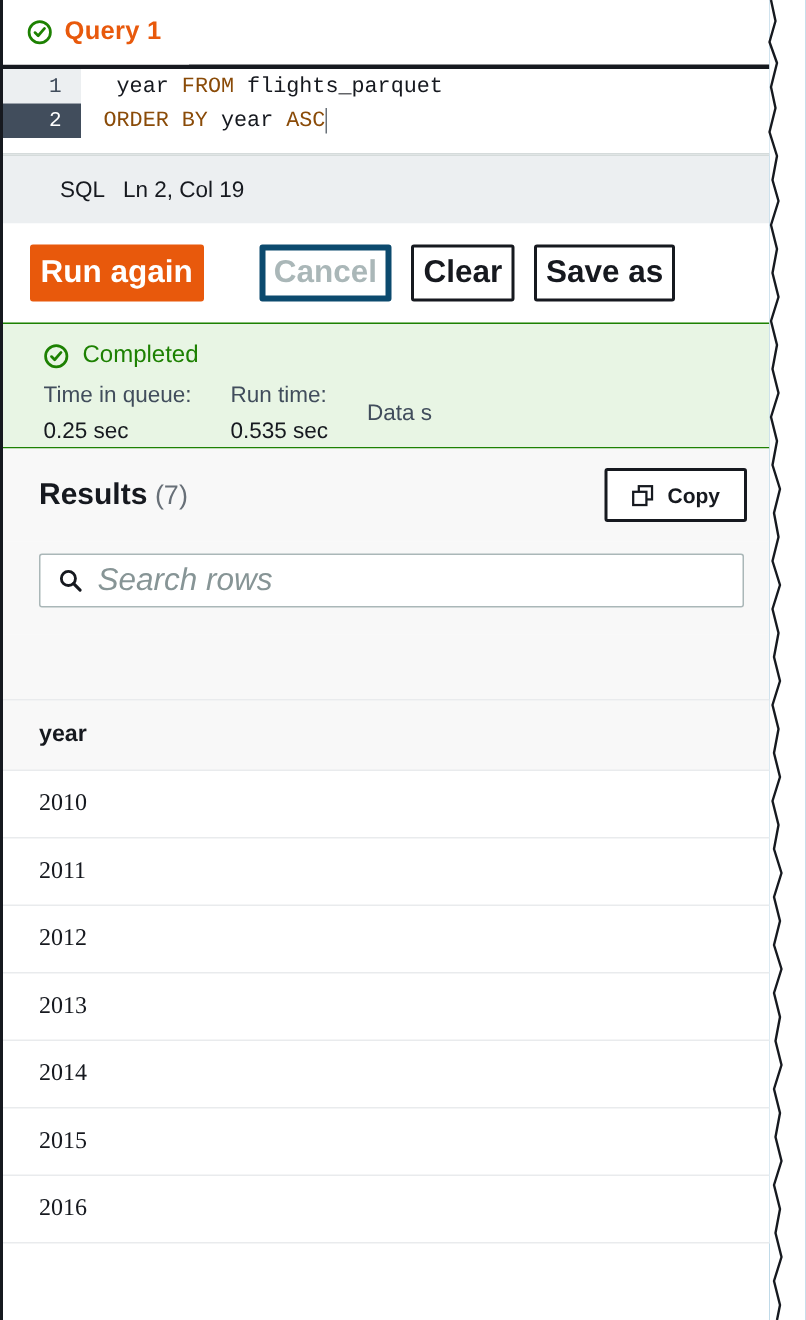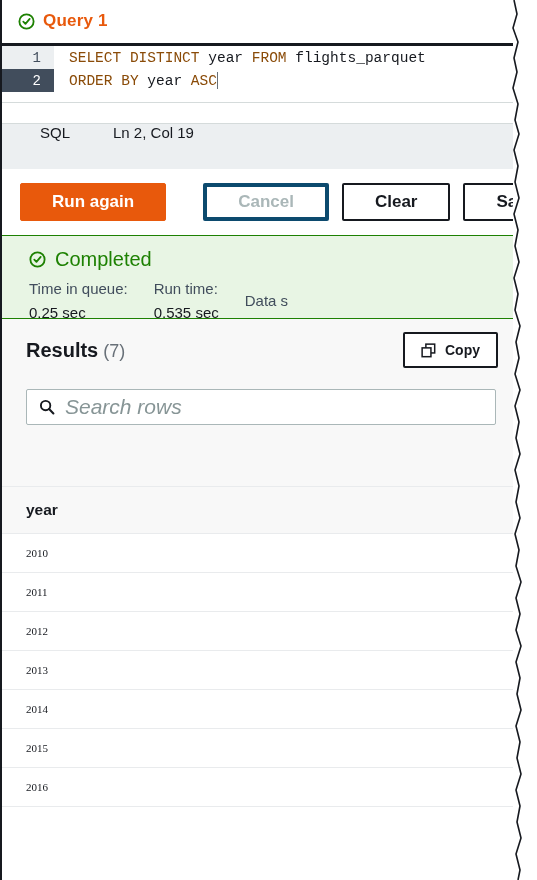--- a/index.html
+++ b/index.html
@@ -87,40 +87,39 @@
     width: 1px; height: 17px;
     background: #687078;
     vertical-align: middle;
   }
   .editor-pad { height: 10px; background: #ffffff; }
   
   .editor-status {
     height: 46px;
     background: #eceff1;
     border-top: 1px solid #d5dbdb;
-    display: flex; align-items: flex-start;
-    gap: 43px;
+    display: flex; align-items: center;
+    gap: 12px;
     padding-left: 38px;
     font-size: 15px;
     color: #16191f;
-    margin-top: 20px;
   }
   
   .actions {
     height: 66px;
     background: #ffffff;
     display: flex; align-items: center;
     gap: 13px;
     padding-left: 18px;
   }
   .btn {
     height: 38px;
-    padding: 0 31px;
+    padding: 0 6px;
     font-family: "Liberation Sans", sans-serif;
-    font-size: 17px;
+    font-size: 21px;
     font-weight: bold;
     border-radius: 2px;
     display: flex; align-items: center; justify-content: center;
     white-space: nowrap;
     cursor: pointer;
   }
   .btn-primary {
     background: #e8590c;
     color: #ffffff;
     border: 1px solid #e8590c;
@@ -143,21 +142,21 @@
     border-top: 1px solid #1d8102;
     border-bottom: 1px solid #1d8102;
     padding: 12px 0 13px 27px;
     height: 84px;
   }
   .banner-head {
     display: flex; align-items: center; gap: 9px;
     margin-bottom: 9px;
   }
   .banner-title {
-    font-size: 20px; color: #1d8102;
+    font-size: 16px; color: #1d8102;
   }
   .banner-metrics {
     display: flex; align-items: center;
     gap: 26px;
     font-size: 15px;
     color: #16191f;
     white-space: nowrap;
   }
   .metric { display: flex; gap: 7px; align-items: baseline; flex-direction: column; }
   .metric-label { color: #414d5c; }
@@ -216,21 +215,21 @@
     font-size: 15.5px;
     font-weight: bold;
     color: #16191f;
     padding: 14px 0 14px 24px;
     border-top: 1px solid #e9ebed;
     border-bottom: 1px solid #e9ebed;
   }
   .tbl td {
     background: #ffffff;
     font-family: "Liberation Serif", serif;
-    font-size: 11px;
+    font-size: 16px;
     color: #16191f;
     padding: 13px 0 13px 24px;
     border-bottom: 1px solid #e9ebed;
   }
   
   #torn {
     position: absolute;
     left: 505px; top: 0;
     width: 32px; height: 880px;
     pointer-events: none;
@@ -250,21 +249,21 @@
           <path d="M5 8.2 L7 10.2 L11 5.6" fill="none" stroke="#1d8102" stroke-width="1.7" stroke-linecap="round" stroke-linejoin="round"></path>
         </svg>
         <span class="tab-label">Query 1</span>
       </div>
     </div>
 
     <div class="editor">
 
       <div class="code-line">
         <div class="gutter">1</div>
-        <div class="code-text"><span class="kw">SELECT DISTINCT</span><span class="id"> year </span><span class="kw">FROM</span><span class="id"> flights_parquet</span></div>
+        <div class="code-text"><span class="id"> year </span><span class="kw">FROM</span><span class="id"> flights_parquet</span></div>
       </div>
 
       <div class="code-line active">
         <div class="gutter">2</div>
         <div class="code-text"><span class="kw">ORDER BY</span><span class="id"> year </span><span class="kw">ASC</span><span class="caret"></span></div>
       </div>
 
       <div class="editor-pad"></div>
     </div>
 

